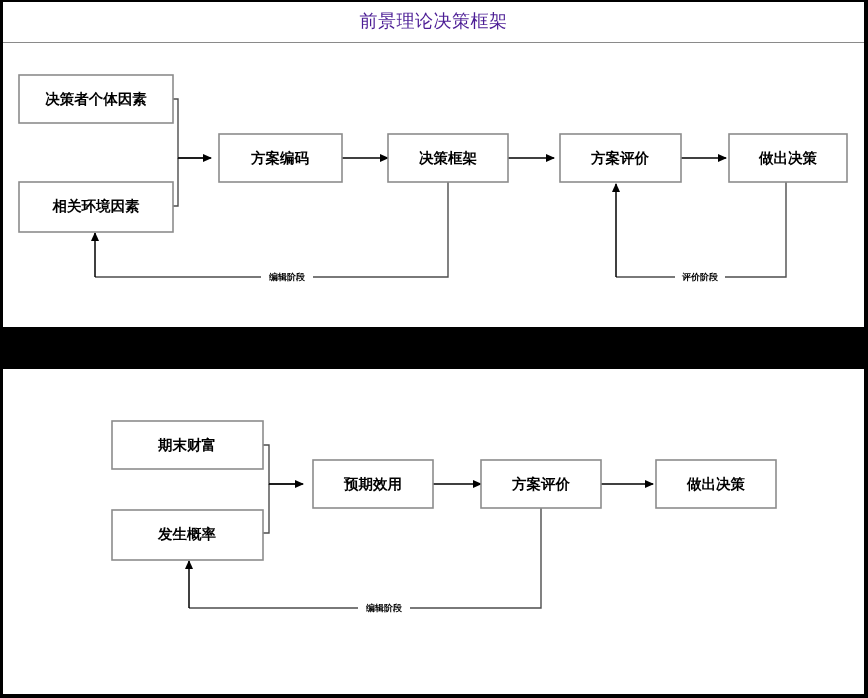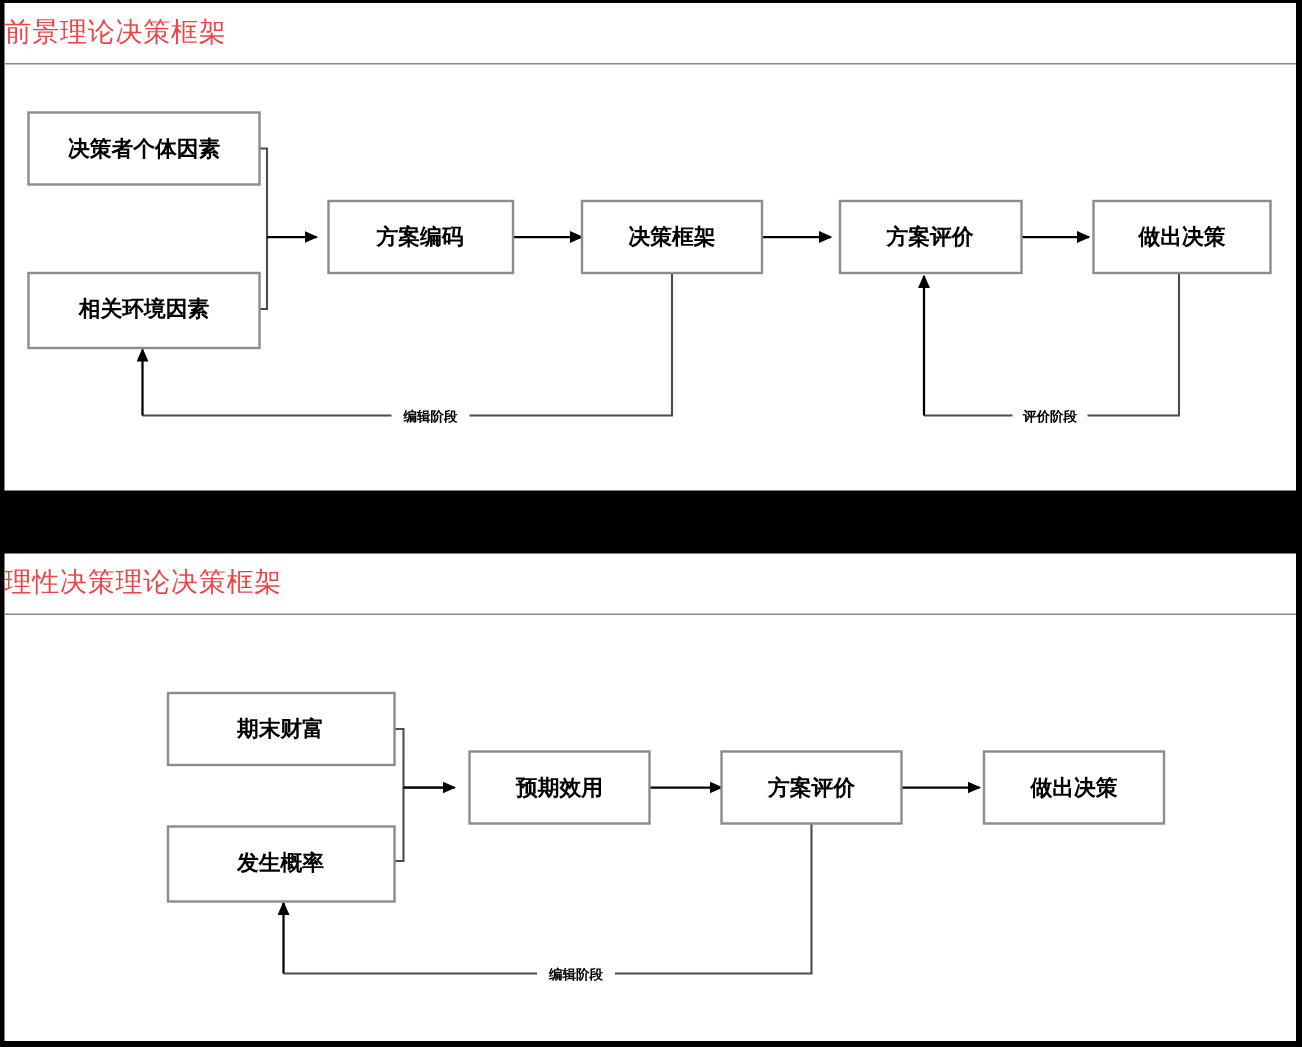--- a/index.html
+++ b/index.html
@@ -33,23 +33,23 @@
     position: relative;
     height: 41px;
     border-bottom: 1px solid #8a8a8a;
     box-sizing: border-box;
   }
   .panel-title {
     position: absolute;
     left: 0;
     right: 0;
     top: 7px;
-    text-align: left;
+    text-align: center;
     font-size: 18px;
-    color: #ef4444;
+    color: #4c1d95;
     font-weight: 400;
     letter-spacing: 0.5px;
   }
   .panel-body {
     position: relative;
     height: 283px;
   }
   svg { display: block; }
   .nodebox {
     fill: #ffffff;
@@ -151,23 +151,20 @@
 
         <g>
           <rect class="nodebox" x="726" y="91" width="118" height="48"></rect>
           <text class="nodelabel" x="785" y="116">做出决策</text>
         </g>
       </svg>
     </div>
   </div>
 
   <div class="panel" id="panel-bottom">
-    <div class="panel-header">
-      <div class="panel-title">理性决策理论决策框架</div>
-    </div>
     <div class="panel-body">
       <svg width="861" height="283" viewBox="0 0 861 283">
 
         <path class="conn" d="M260,76 L266,76 L266,115 L296,115"></path>
         <path class="conn" d="M260,164 L266,164 L266,115"></path>
         <path class="conn-dark" d="M266,115 L300,115" marker-end="url(#arrowDark)"></path>
 
         <path class="conn-dark" d="M430,115 L478,115" marker-end="url(#arrowDark)"></path>
 
         <path class="conn-dark" d="M598,115 L650,115" marker-end="url(#arrowDark)"></path>

